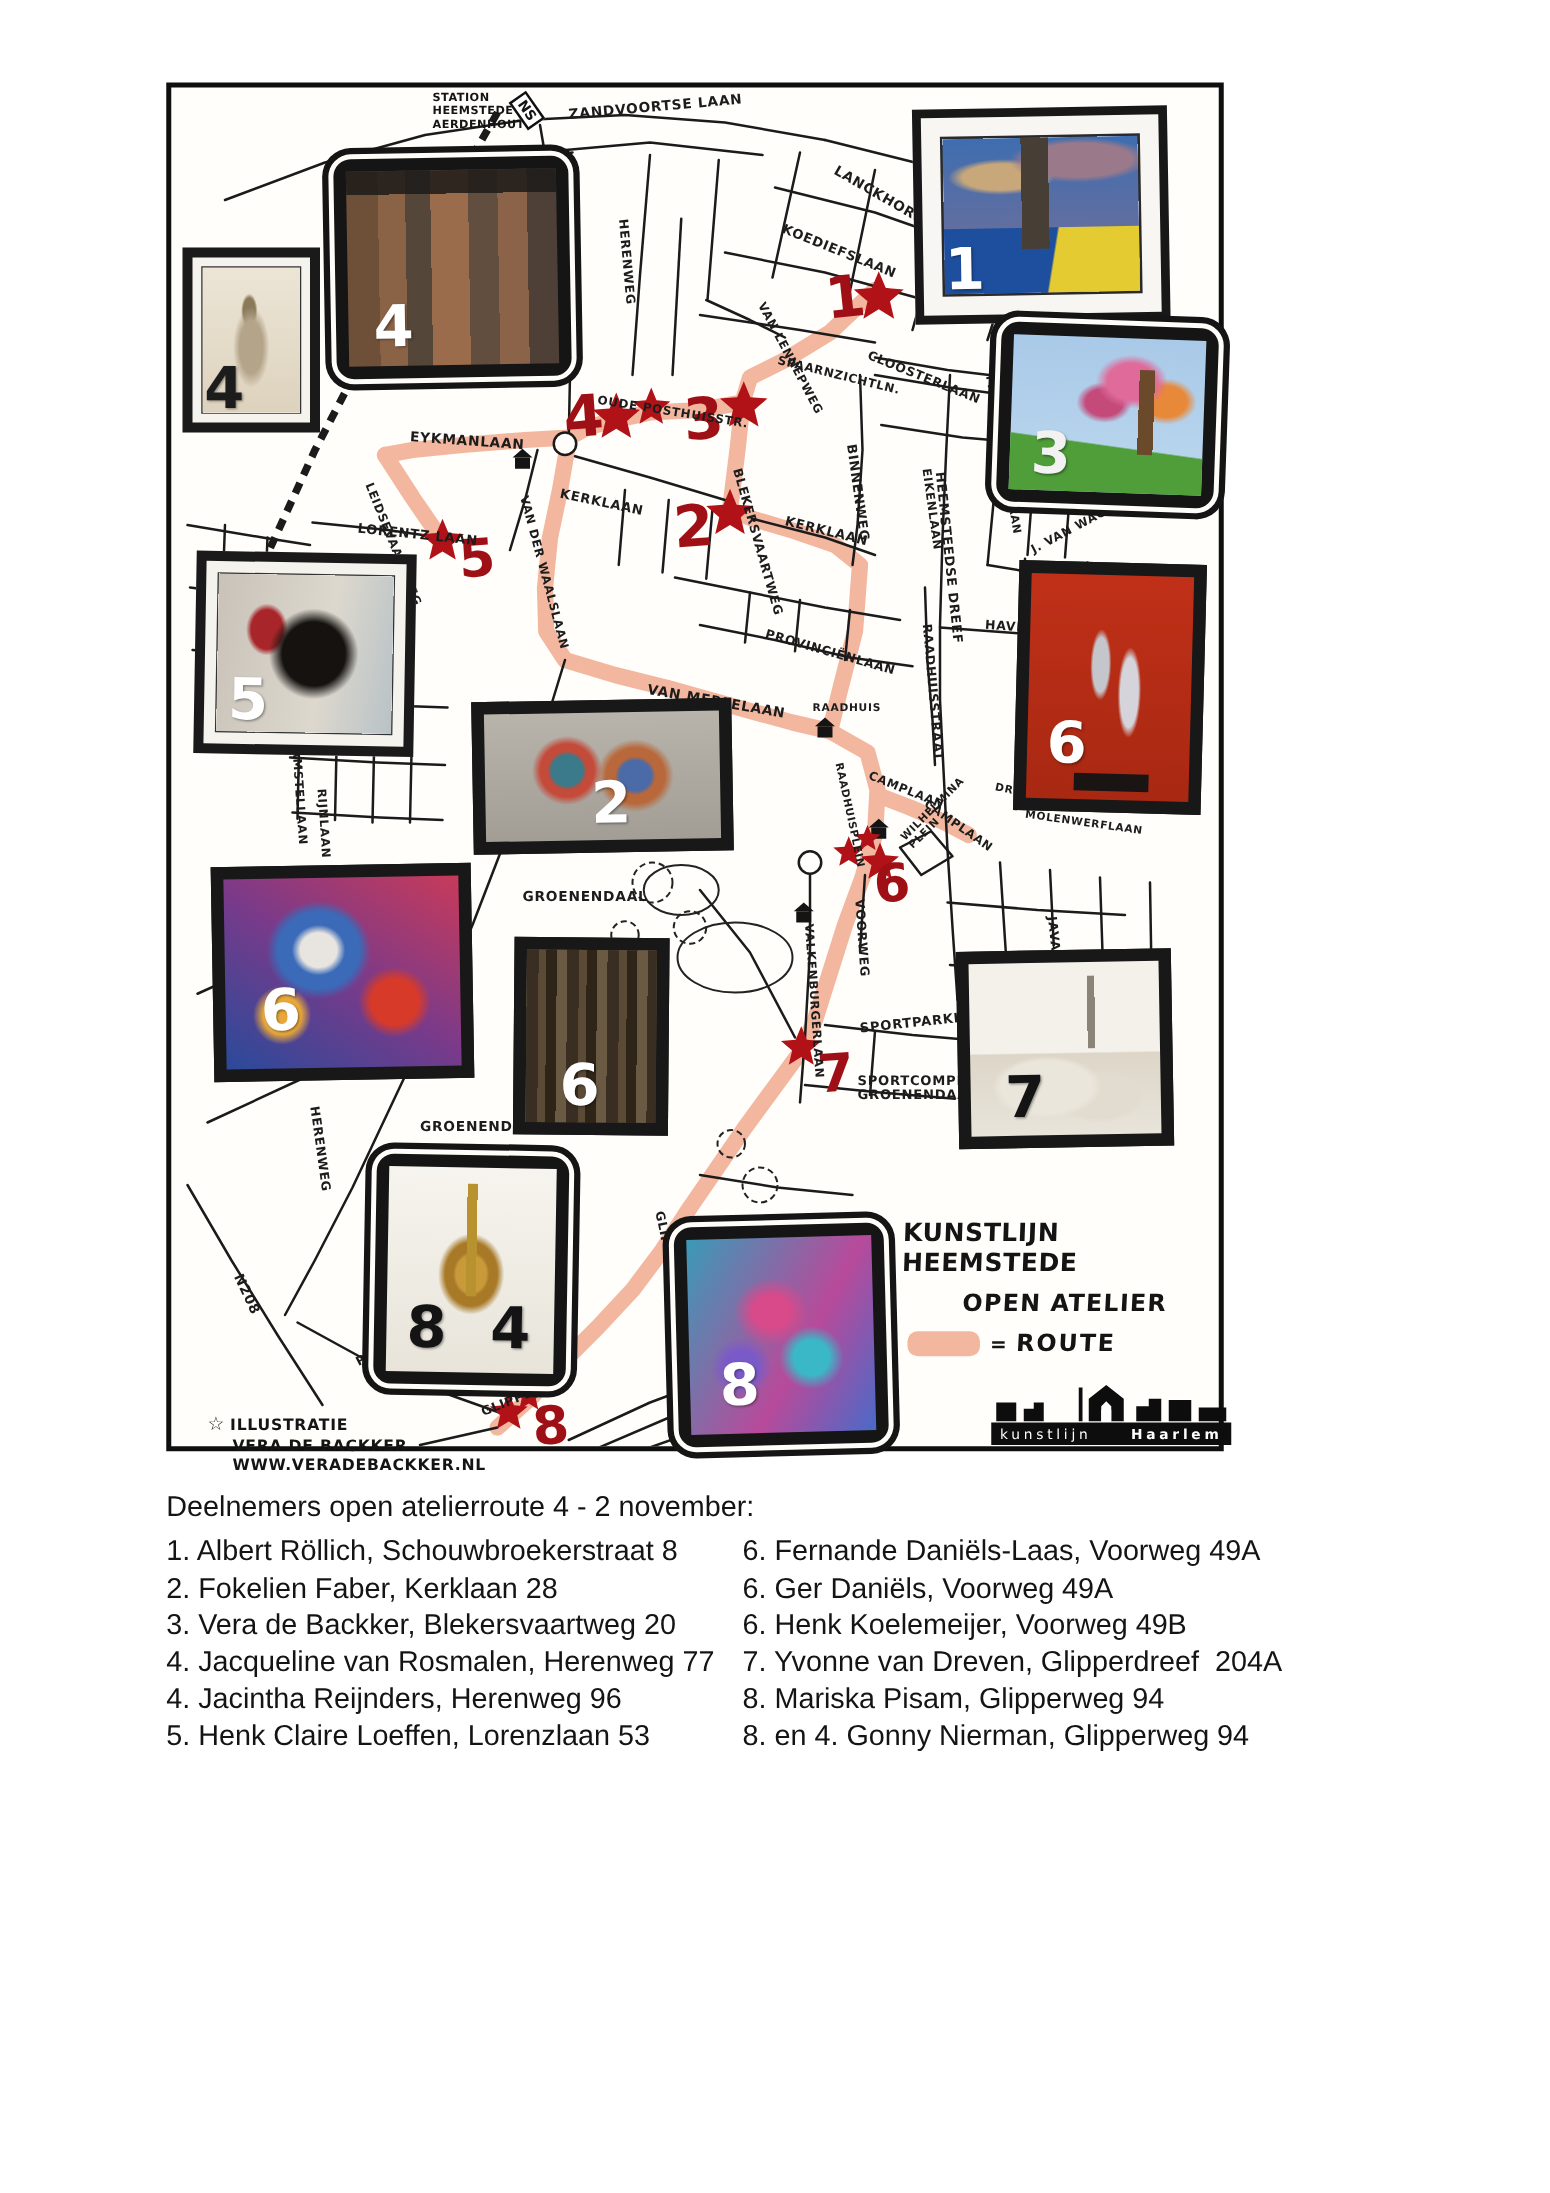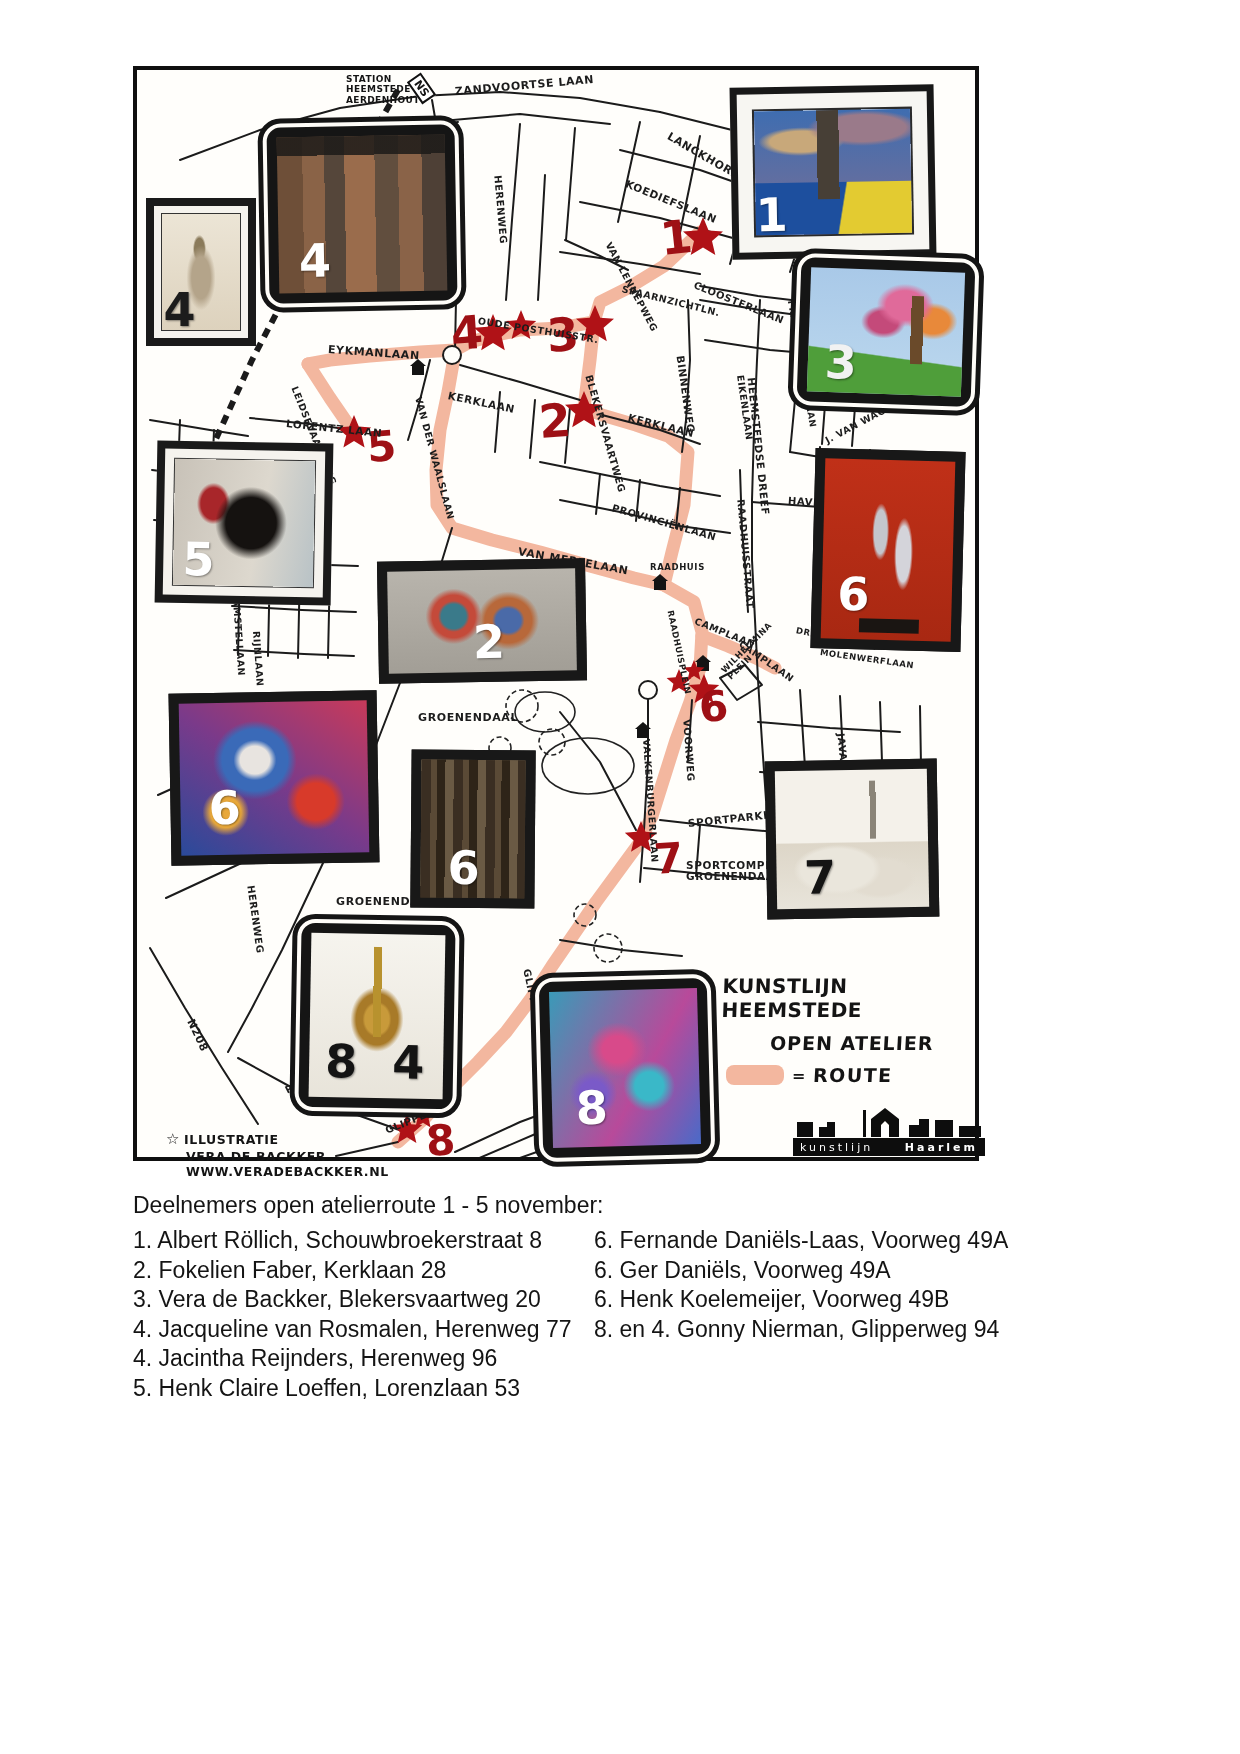--- a/index.html
+++ b/index.html
@@ -417,16 +417,16 @@
         <rect x="166" y="22" width="22" height="11"></rect>
       </g>
       <path d="M88,33 v-9 l4,-4 l4,4 v9 z" fill="#ffffff"></path>
     </svg>
     <div class="logo-bar">
       <span class="nm">kunstlijn</span>
       <span class="ct">Haarlem</span>
     </div>
   </div>
 
-  <div class="list-heading">Deelnemers open atelierroute 1 - 5 november:</div>
+  <div class="list-heading">Deelnemers open atelierroute 4 - 2 november:</div>
   <div class="plist" id="col-left"><div>1. Albert Röllich, Schouwbroekerstraat 8</div><div>2. Fokelien Faber, Kerklaan 28</div><div>3. Vera de Backker, Blekersvaartweg 20</div><div>4. Jacqueline van Rosmalen, Herenweg 77</div><div>4. Jacintha Reijnders, Herenweg 96</div><div>5. Henk Claire Loeffen, Lorenzlaan 53</div></div>
-  <div class="plist" id="col-right"><div>6. Fernande Daniëls-Laas, Voorweg 49A</div><div>6. Ger Daniëls, Voorweg 49A</div><div>6. Henk Koelemeijer, Voorweg 49B</div><div>8. en 4. Gonny Nierman, Glipperweg 94</div></div>
+  <div class="plist" id="col-right"><div>6. Fernande Daniëls-Laas, Voorweg 49A</div><div>6. Ger Daniëls, Voorweg 49A</div><div>6. Henk Koelemeijer, Voorweg 49B</div><div>7. Yvonne van Dreven, Glipperdreef  204A</div><div>8. Mariska Pisam, Glipperweg 94</div><div>8. en 4. Gonny Nierman, Glipperweg 94</div></div>
 </div>
 
 </body></html>

